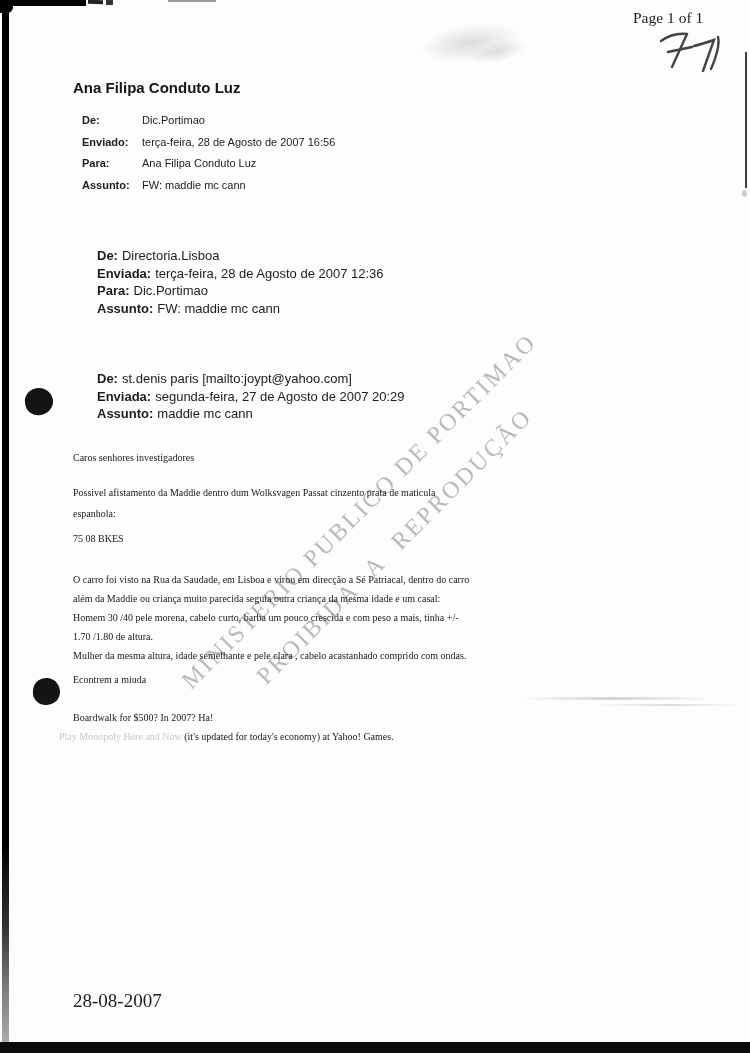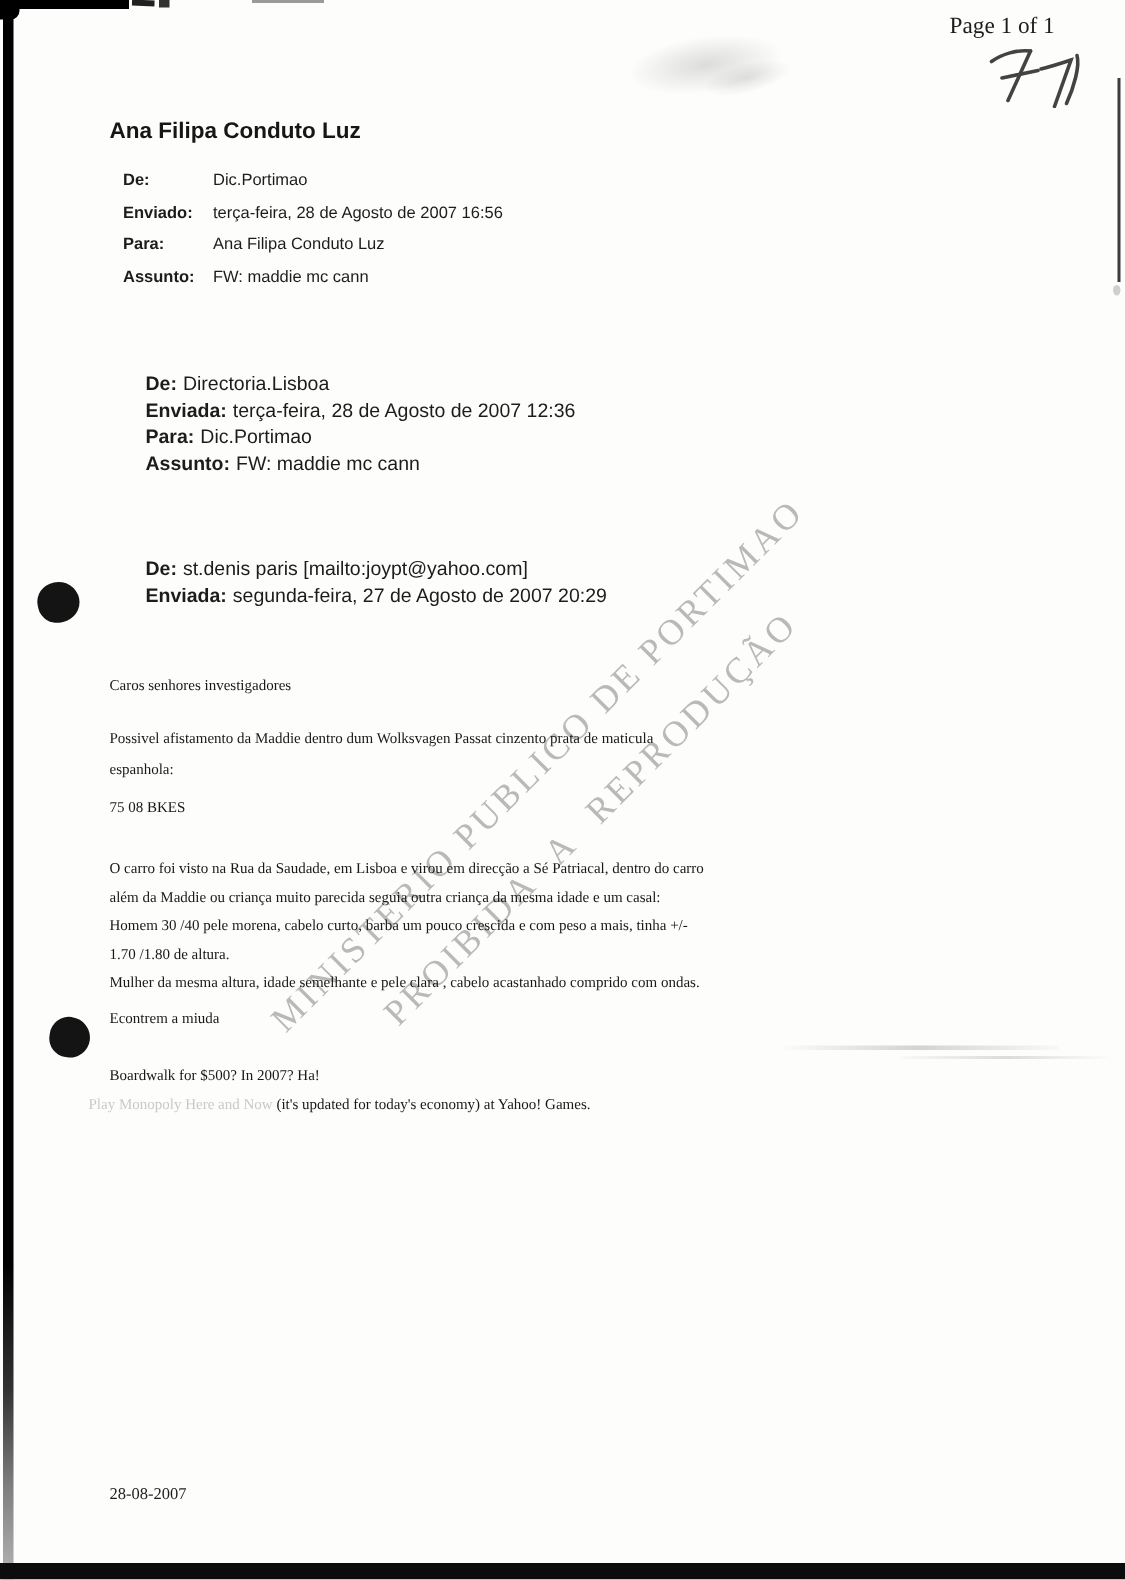--- a/index.html
+++ b/index.html
@@ -64,21 +64,21 @@
 
   .body-text{font-size:10px;color:#181818;}
   .salutation{left:73px;top:452px;}
   .para1{left:73px;top:483px;white-space:pre;line-height:20.5px;}
   .plate{left:73px;top:533px;}
   .para2{left:73px;top:570px;white-space:pre;line-height:19px;}
   .closing{left:73px;top:674px;}
   .ad1{left:73px;top:712px;}
   .ad2{left:59px;top:731px;white-space:nowrap;}
   .faint-link{color:#c9c9c9;}
-  .footer-date{left:73px;top:990px;font-size:11px;}
+  .footer-date{left:73px;top:990px;font-size:19px;}
 </style>
 </head>
 <body>
 
 <div>
 
   <div class="abs watermark serif">
     <div class="wm-line">MINISTERIO PUBLICO DE PORTIMAO</div>
     <div class="wm-line wm-line2">PROIBIDA A REPRODUÇÃO</div>
   </div>
@@ -145,20 +145,23 @@
     </div>
   </div>
 
   <div class="abs content quote quote3">
     <div class="q-line">
       <span class="lab">De:</span><span>st.denis paris [mailto:joypt@yahoo.com]</span>
     </div>
     <div class="q-line">
       <span class="lab">Enviada:</span><span>segunda-feira, 27 de Agosto de 2007 20:29</span>
     </div>
+    <div class="q-line">
+      <span class="lab">Assunto:</span><span>maddie mc cann</span>
+    </div>
   </div>
 
   <div class="abs content body-text serif salutation">Caros senhores investigadores</div>
 
   <div class="abs content body-text serif para1">Possivel afistamento da Maddie dentro dum Wolksvagen Passat cinzento prata de maticula
 espanhola:</div>
 
   <div class="abs content body-text serif plate">75 08 BKES</div>
 
   <div class="abs content body-text serif para2">O carro foi visto na Rua da Saudade, em Lisboa e virou em direcção a Sé Patriacal, dentro do carro

